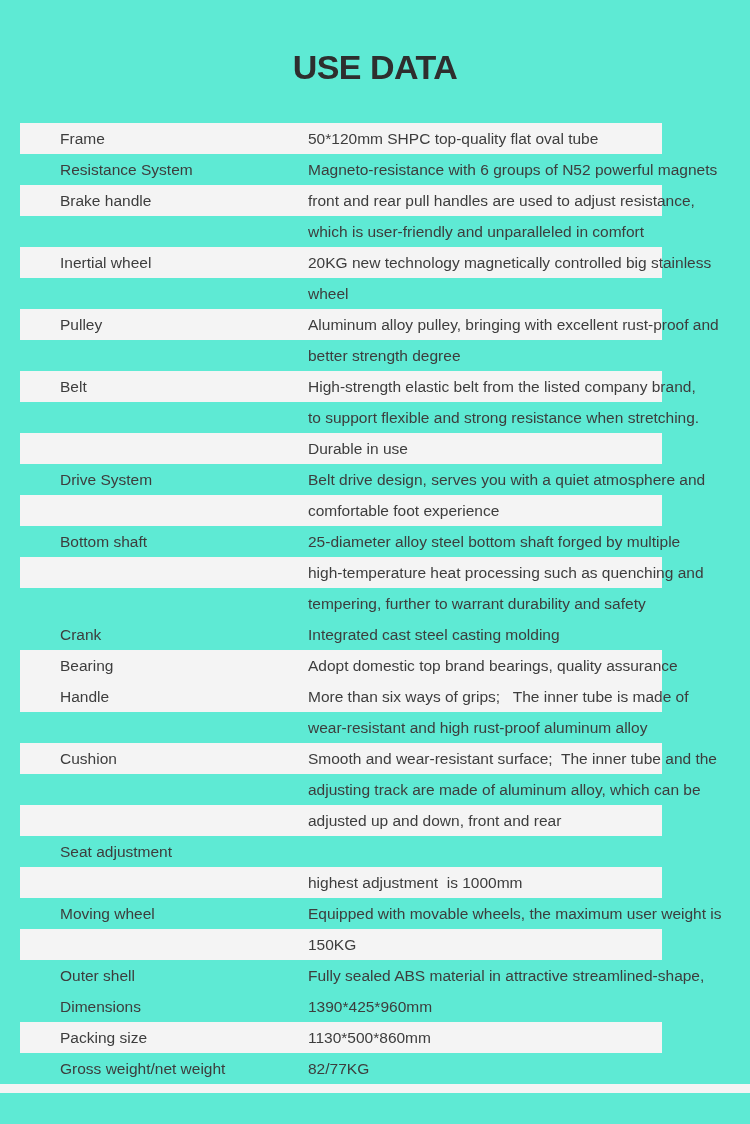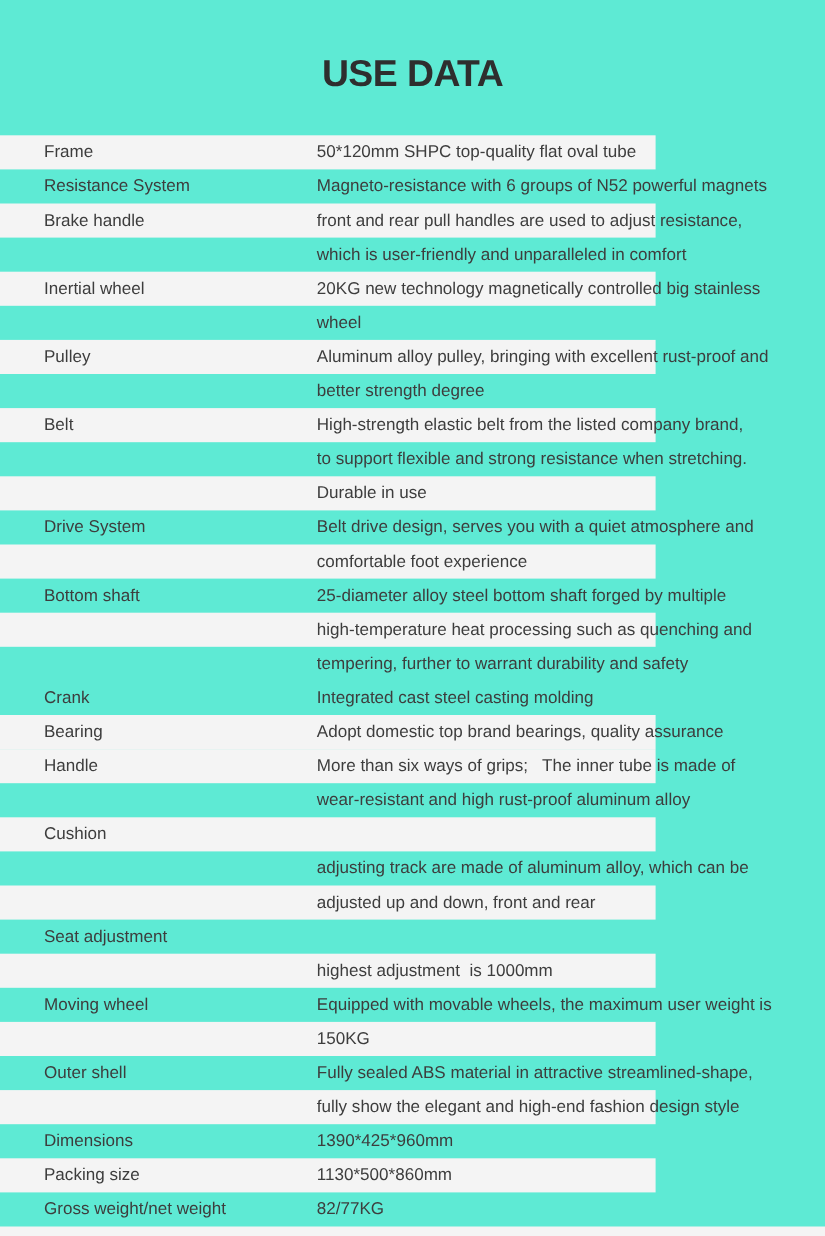--- a/index.html
+++ b/index.html
@@ -21,22 +21,23 @@
   }
   .page-title {
     font-size: 34px;
     font-weight: bold;
     letter-spacing: -0.5px;
     color: #2e2e2e;
   }
   .spec-table { width: 750px; }
   .spec-line {
     position: relative;
-    width: 596px;
+    width: 642px;
     height: 31px;
+    margin-left: 20px;
   }
   .spec-line.stripe { background: #f4f4f4; }
   .spec-label {
     position: absolute;
     left: 40px;
     top: 0;
     height: 31px;
     line-height: 31px;
     font-size: 15.5px;
     color: #3d3d3d;
@@ -133,20 +134,21 @@
       </div>
       <div class="spec-line stripe">
         <span class="spec-label">Handle</span>
         <span class="spec-value">More than six ways of grips;   The inner tube is made of</span>
       </div>
       <div class="spec-line">
         <span class="spec-value">wear-resistant and high rust-proof aluminum alloy</span>
       </div>
       <div class="spec-line stripe">
         <span class="spec-label">Cushion</span>
+        <span class="spec-value">Smooth and wear-resistant surface;  The inner tube and the</span>
       </div>
       <div class="spec-line">
         <span class="spec-value">adjusting track are made of aluminum alloy, which can be</span>
       </div>
       <div class="spec-line stripe">
         <span class="spec-value">adjusted up and down, front and rear</span>
       </div>
       <div class="spec-line">
         <span class="spec-label">Seat adjustment</span>
       </div>
@@ -157,23 +159,20 @@
         <span class="spec-label">Moving wheel</span>
         <span class="spec-value">Equipped with movable wheels, the maximum user weight is</span>
       </div>
       <div class="spec-line stripe">
         <span class="spec-value">150KG</span>
       </div>
       <div class="spec-line">
         <span class="spec-label">Outer shell</span>
         <span class="spec-value">Fully sealed ABS material in attractive streamlined-shape,</span>
       </div>
-      <div class="spec-line stripe">
-        <span class="spec-value">fully show the elegant and high-end fashion design style</span>
-      </div>
       <div class="spec-line">
         <span class="spec-label">Dimensions</span>
         <span class="spec-value">1390*425*960mm</span>
       </div>
       <div class="spec-line stripe">
         <span class="spec-label">Packing size</span>
         <span class="spec-value">1130*500*860mm</span>
       </div>
       <div class="spec-line">
         <span class="spec-label">Gross weight/net weight</span>

